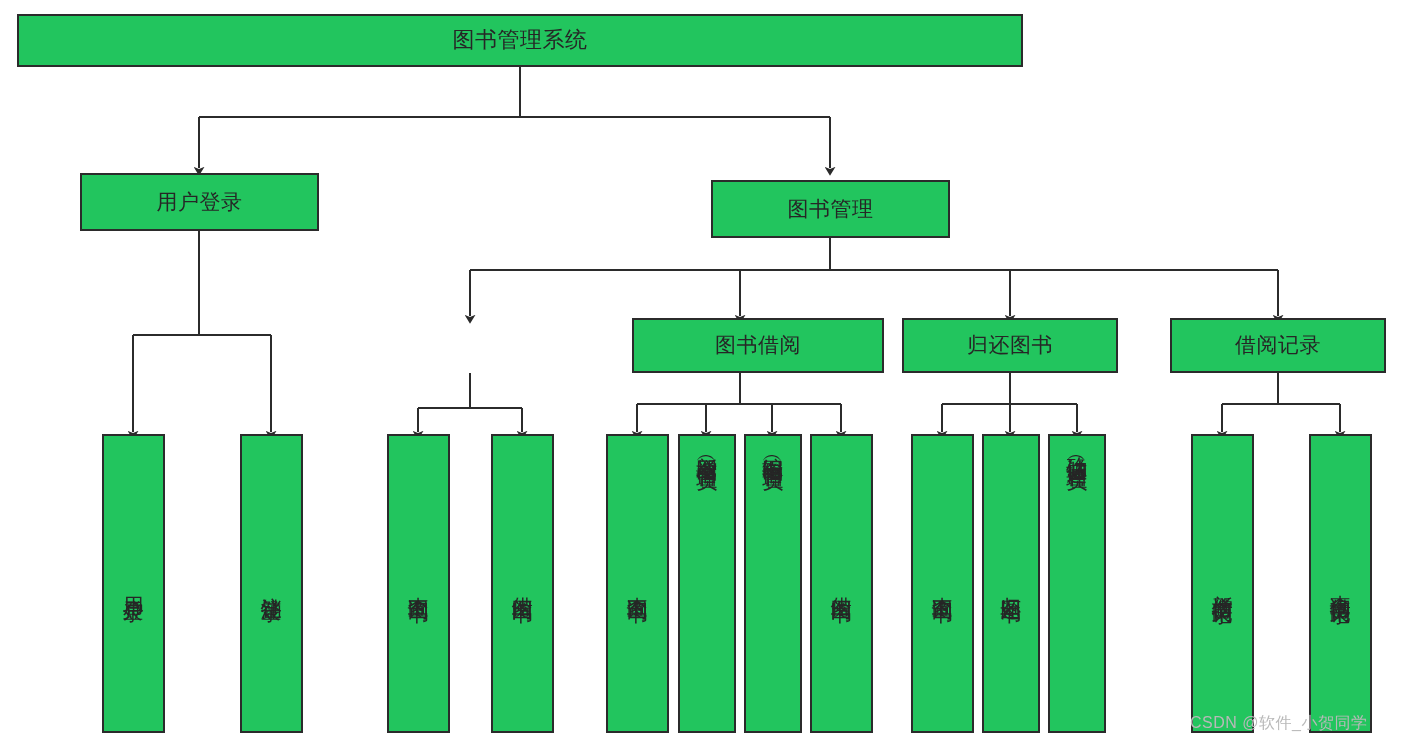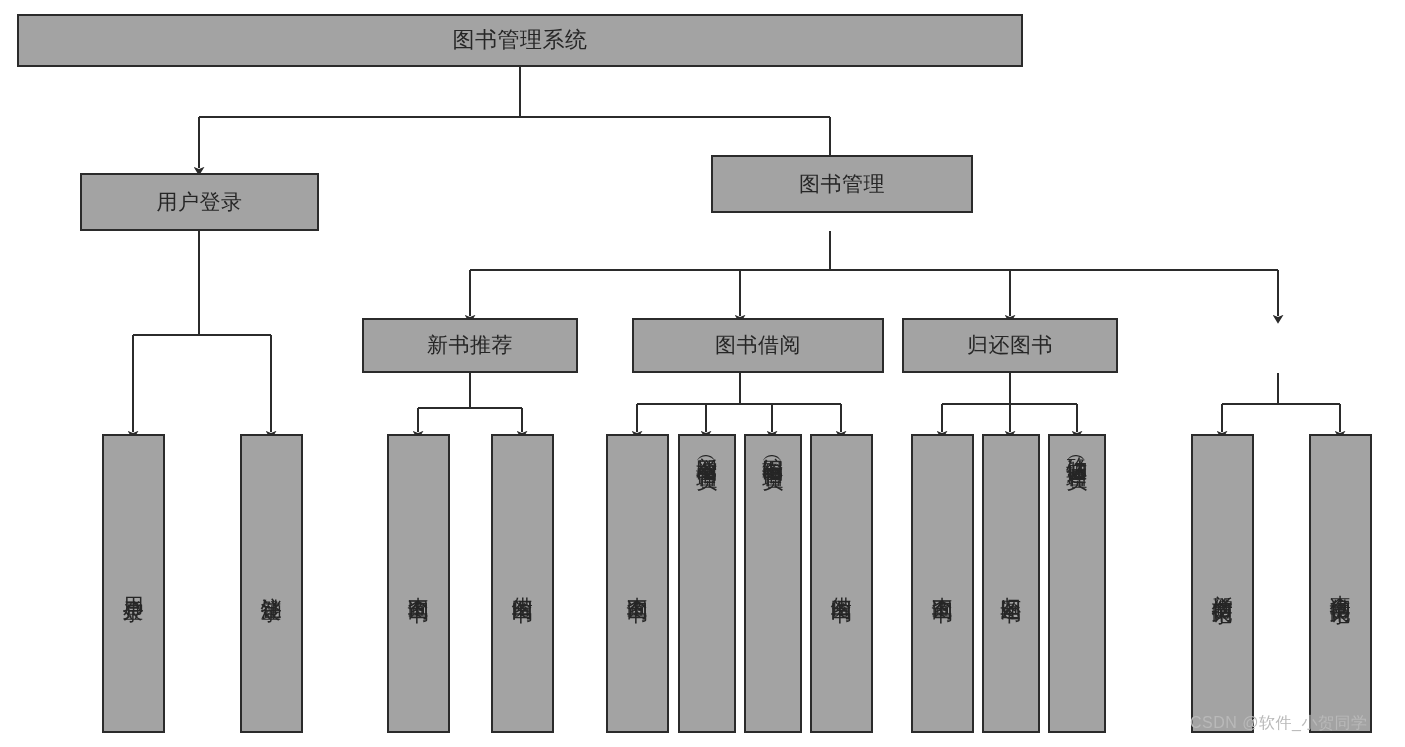--- a/index.html
+++ b/index.html
@@ -6,21 +6,21 @@
   body{
     font-family:"Liberation Sans","DejaVu Sans",sans-serif;
     width:1405px;height:747px;position:relative;overflow:hidden;
   }
   #chart-root{position:absolute;inset:0;width:1405px;height:747px;}
   svg.diagram{position:absolute;left:0;top:0;width:1405px;height:747px;}
 
   .node{
     position:absolute;
     box-sizing:border-box;
-    background:#a3a3a3;
+    background:#22c55e;
     border:2px solid #2b2b2b;
     display:flex;
     align-items:center;
     justify-content:center;
   }
   .node .lbl{
     color:#262626;
     font-size:21px;
     line-height:1.28;
     letter-spacing:0.5px;
@@ -117,32 +117,32 @@
     </g>
   </svg>
 
   <div class="node root" style="left:17px;top:14px;width:1006px;height:53px;">
     <span class="lbl">图书管理系统</span>
   </div>
 
   <div class="node lvl2" style="left:80px;top:173px;width:239px;height:58px;">
     <span class="lbl">用户登录</span>
   </div>
-  <div class="node lvl2" style="left:711px;top:155px;width:262px;height:58px;">
+  <div class="node lvl2" style="left:711px;top:180px;width:239px;height:58px;">
     <span class="lbl">图书管理</span>
   </div>
 
-  <div class="node lvl2" style="left:362px;top:318px;width:216px;height:55px;">
-    <span class="lbl">新书推荐</span>
-  </div>
   <div class="node lvl2" style="left:632px;top:318px;width:252px;height:55px;">
     <span class="lbl">图书借阅</span>
   </div>
   <div class="node lvl2" style="left:902px;top:318px;width:216px;height:55px;">
     <span class="lbl">归还图书</span>
+  </div>
+  <div class="node lvl2" style="left:1170px;top:318px;width:216px;height:55px;">
+    <span class="lbl">借阅记录</span>
   </div>
 
   <div class="node leaf" style="left:102px;top:434px;width:63px;height:299px;">
     <div class="leafwrap">
       <span class="lbl">用户登录</span>
     </div>
   </div>
   <div class="node leaf" style="left:240px;top:434px;width:63px;height:299px;">
     <div class="leafwrap">
       <span class="lbl">注销登录</span>

